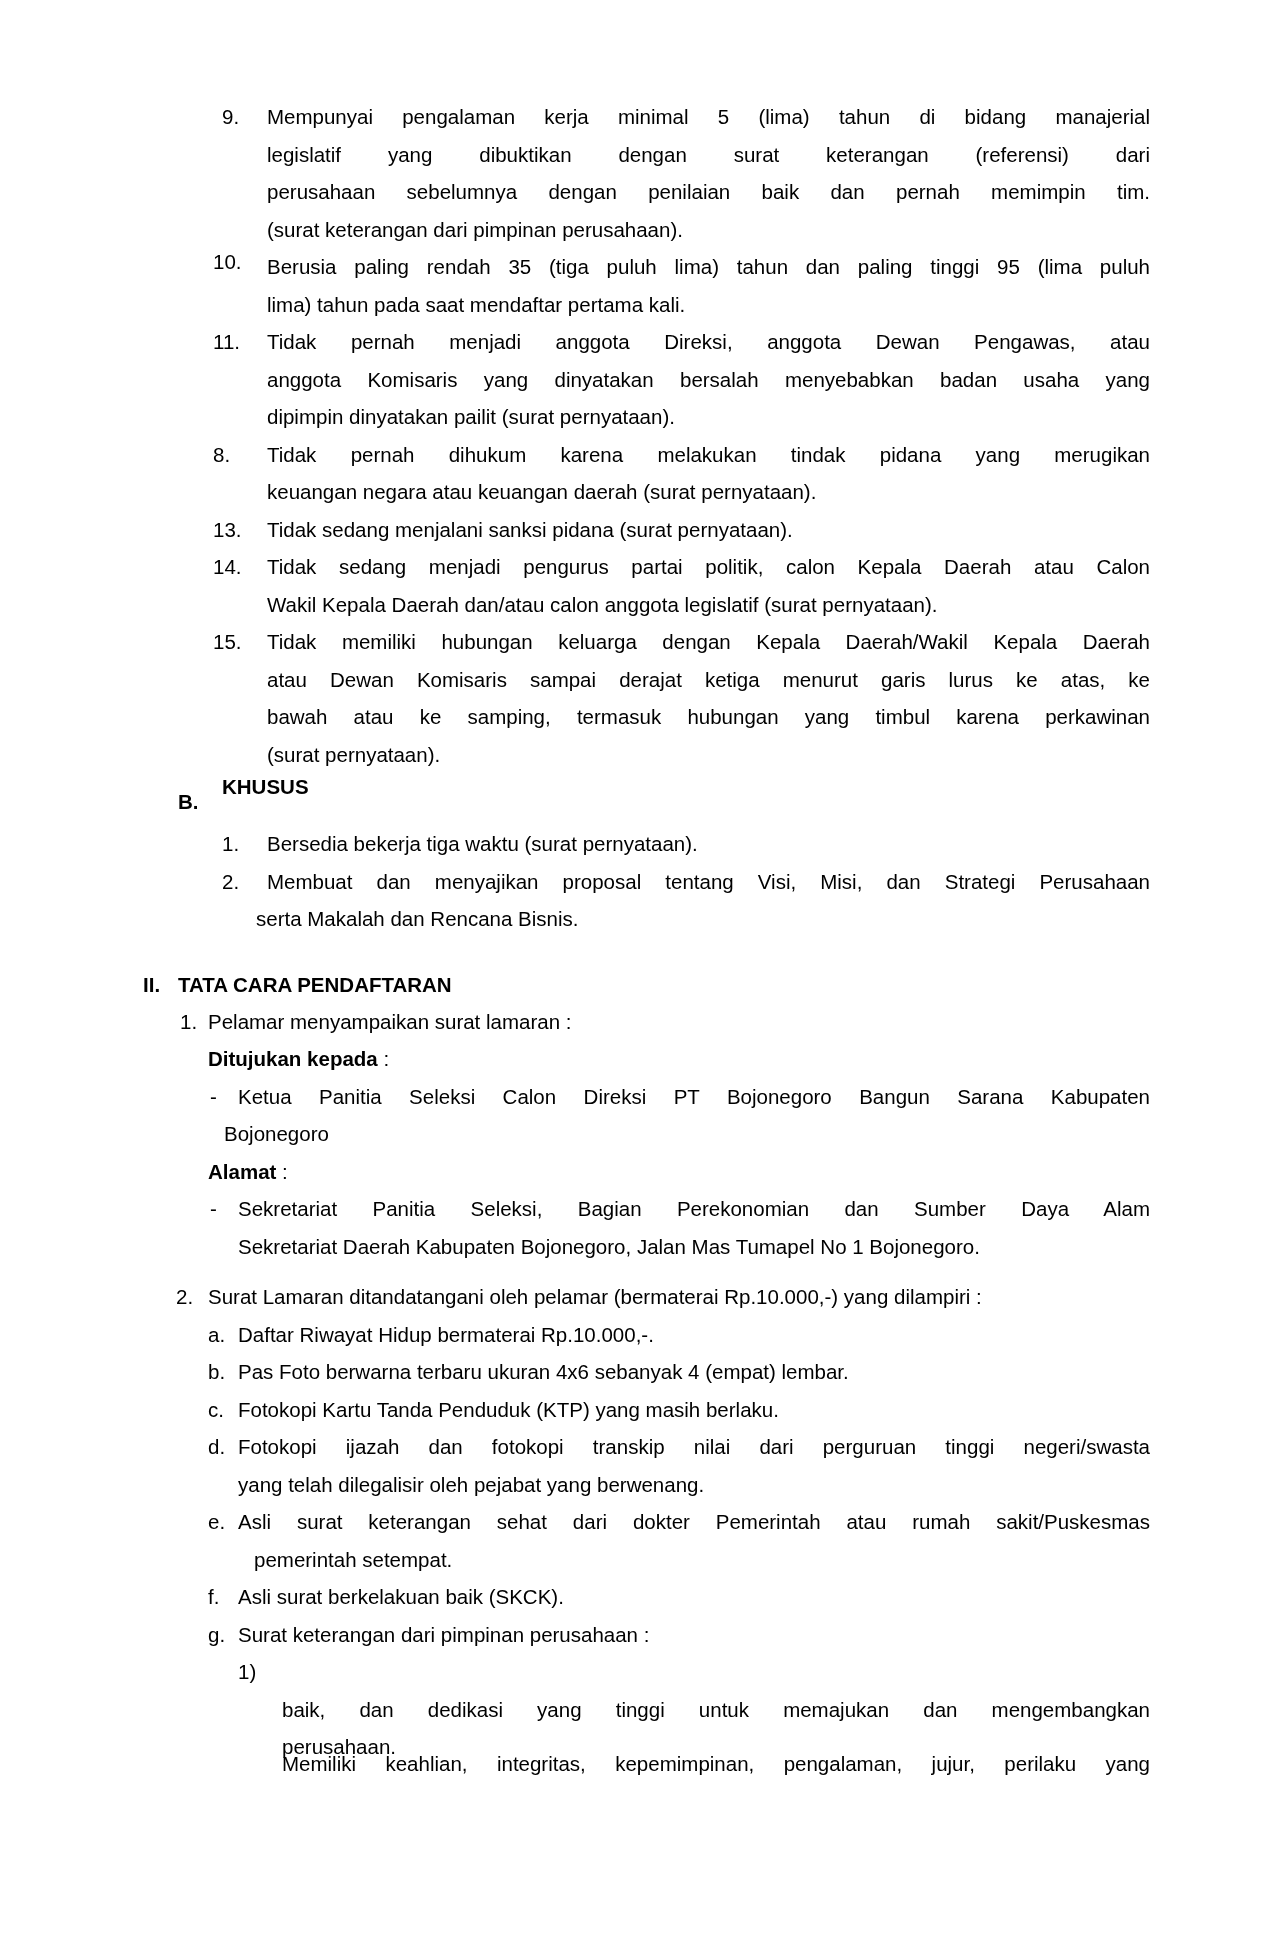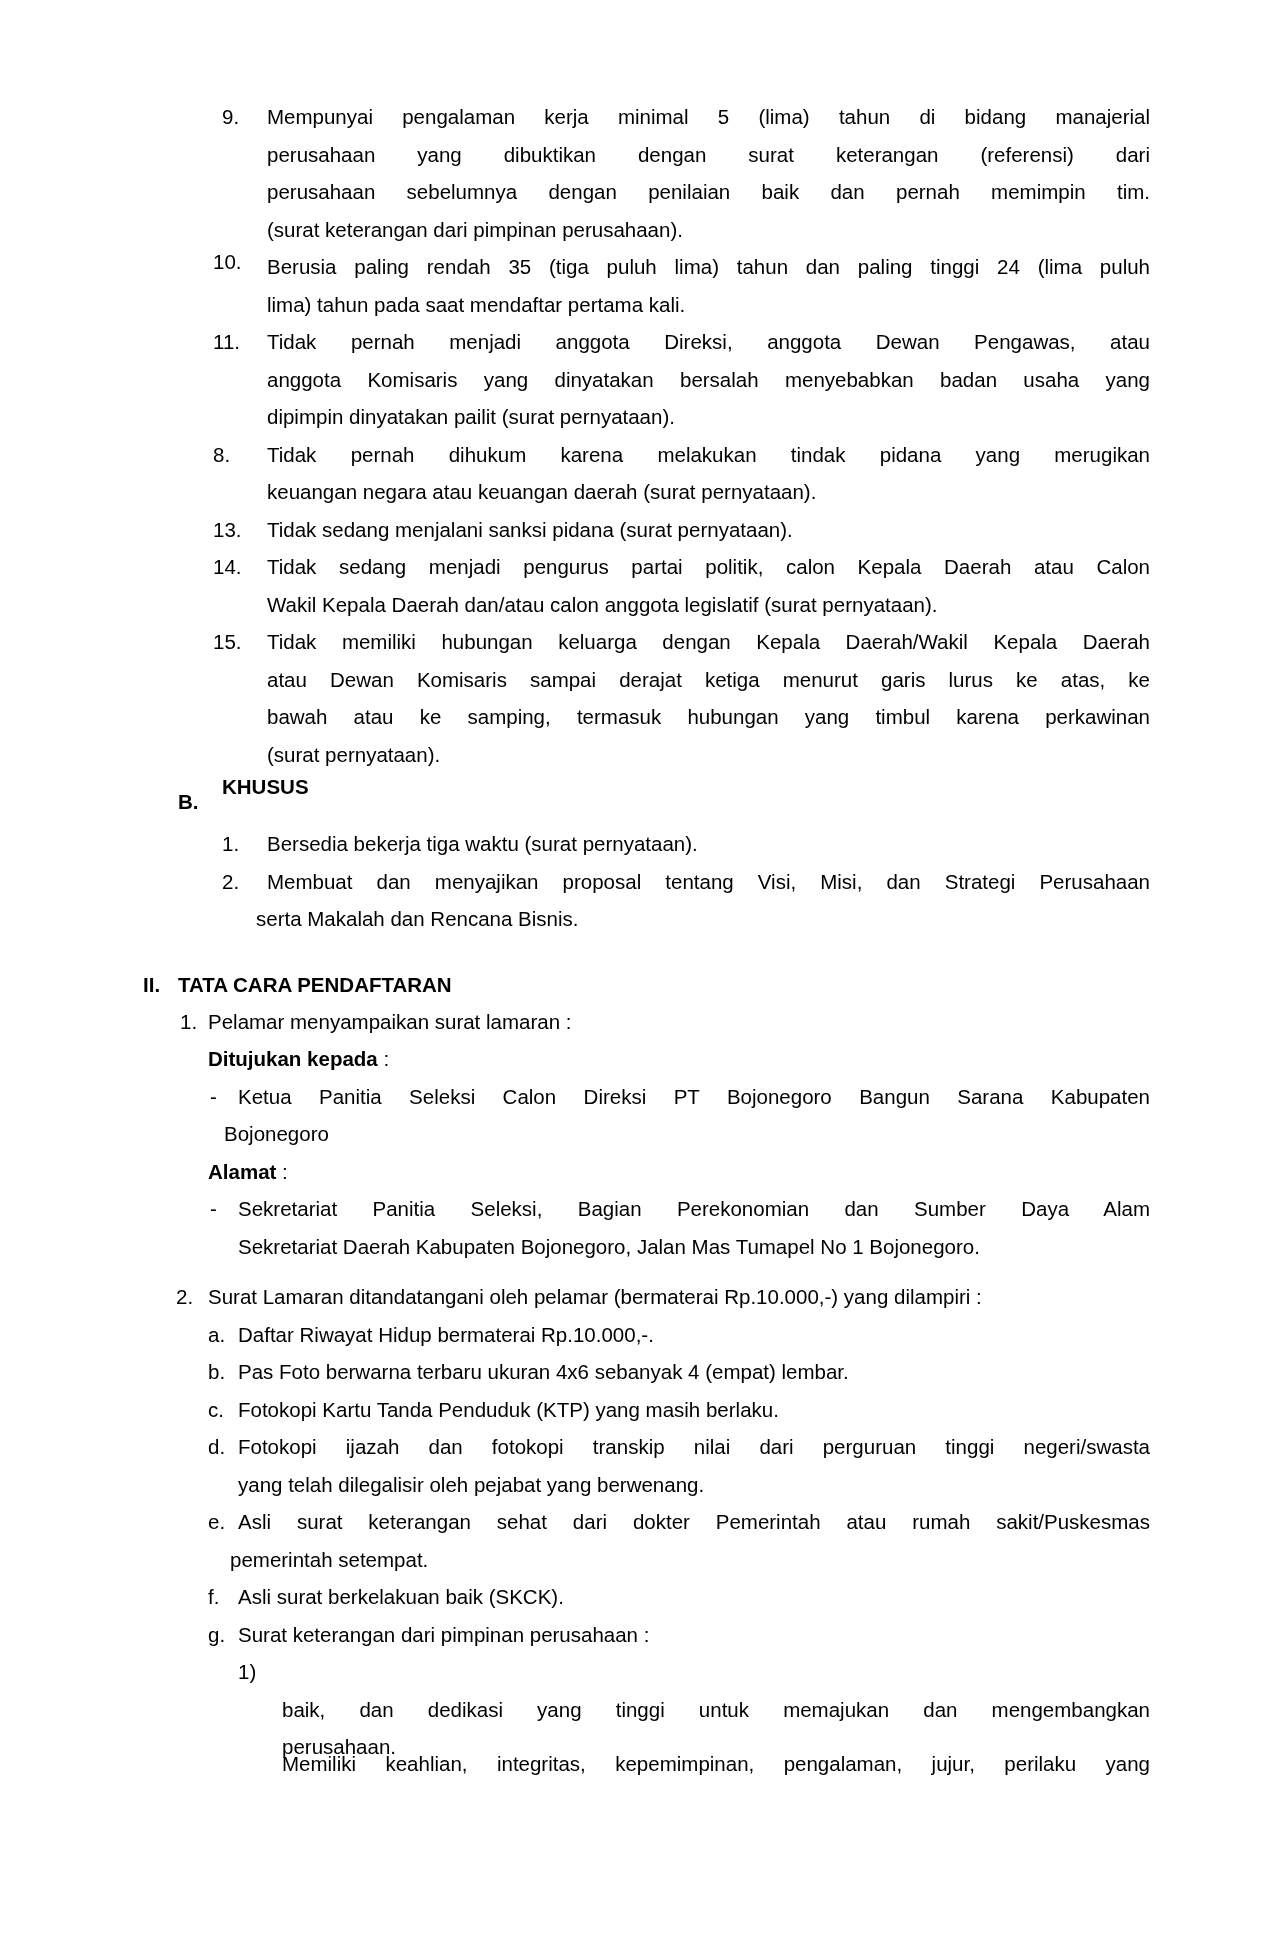--- a/index.html
+++ b/index.html
@@ -11,28 +11,28 @@
   .num { position:absolute; height:24px; line-height:24px; white-space:nowrap; }
 </style>
 </head>
 <body>
 
 <div>
 
   <div>
     <span class="num" style="left:222px;top:105px">9.</span>
     <div class="ln just" style="left:267px;top:105px;width:883px">Mempunyai pengalaman kerja minimal 5 (lima) tahun di bidang manajerial</div>
-    <div class="ln just" style="left:267px;top:143px;width:883px">perusahaan yang dibuktikan dengan surat keterangan (referensi) dari</div>
+    <div class="ln just" style="left:267px;top:143px;width:883px">legislatif yang dibuktikan dengan surat keterangan (referensi) dari</div>
     <div class="ln just" style="left:267px;top:180px;width:883px">perusahaan sebelumnya dengan penilaian baik dan pernah memimpin tim.</div>
     <div class="ln" style="left:267px;top:218px">(surat keterangan dari pimpinan perusahaan).</div>
   </div>
 
   <div>
     <span class="num" style="left:213px;top:250px">10.</span>
-    <div class="ln just" style="left:267px;top:255px;width:883px">Berusia paling rendah 35 (tiga puluh lima) tahun dan paling tinggi 24 (lima puluh</div>
+    <div class="ln just" style="left:267px;top:255px;width:883px">Berusia paling rendah 35 (tiga puluh lima) tahun dan paling tinggi 95 (lima puluh</div>
     <div class="ln" style="left:267px;top:293px">lima) tahun pada saat mendaftar pertama kali.</div>
   </div>
 
   <div>
     <span class="num" style="left:213px;top:330px">11.</span>
     <div class="ln just" style="left:267px;top:330px;width:883px">Tidak pernah menjadi anggota Direksi, anggota Dewan Pengawas, atau</div>
     <div class="ln just" style="left:267px;top:368px;width:883px">anggota Komisaris yang dinyatakan bersalah menyebabkan badan usaha yang</div>
     <div class="ln" style="left:267px;top:405px">dipimpin dinyatakan pailit (surat pernyataan).</div>
   </div>
 
@@ -112,21 +112,21 @@
       <div class="ln" style="left:238px;top:1398px">Fotokopi Kartu Tanda Penduduk (KTP) yang masih berlaku.</div>
     </div>
     <div>
       <span class="num" style="left:208px;top:1435px">d.</span>
       <div class="ln just" style="left:238px;top:1435px;width:912px">Fotokopi ijazah dan fotokopi transkip nilai dari perguruan tinggi negeri/swasta</div>
       <div class="ln" style="left:238px;top:1473px">yang telah dilegalisir oleh pejabat yang berwenang.</div>
     </div>
     <div>
       <span class="num" style="left:208px;top:1510px">e.</span>
       <div class="ln just" style="left:238px;top:1510px;width:912px">Asli surat keterangan sehat dari dokter Pemerintah atau rumah sakit/Puskesmas</div>
-      <div class="ln" style="left:230px;top:1548px">pemerintah setempat.</div>
+      <div class="ln" style="left:254px;top:1548px">pemerintah setempat.</div>
     </div>
     <div>
       <span class="num" style="left:208px;top:1585px">f.</span>
       <div class="ln" style="left:238px;top:1585px">Asli surat berkelakuan baik (SKCK).</div>
     </div>
     <div>
       <span class="num" style="left:208px;top:1623px">g.</span>
       <div class="ln" style="left:238px;top:1623px">Surat keterangan dari pimpinan perusahaan :</div>
     </div>
 

